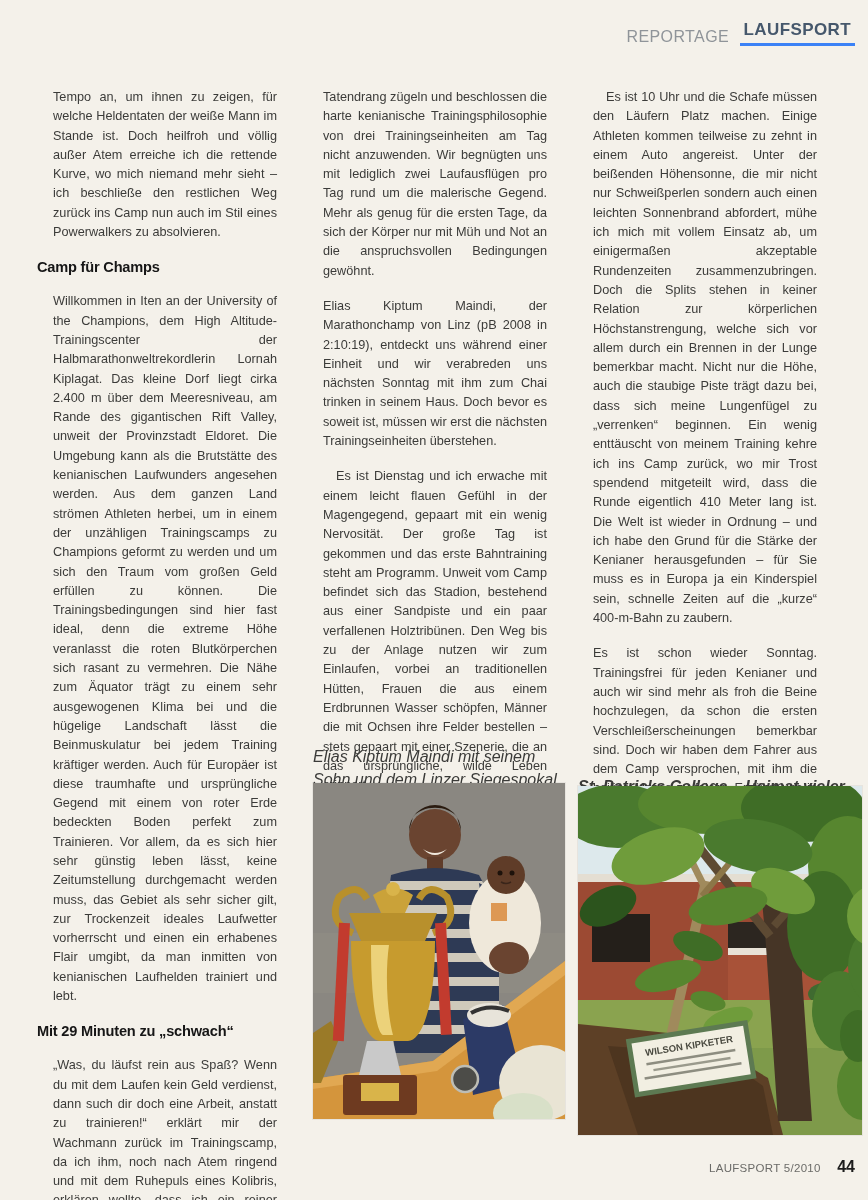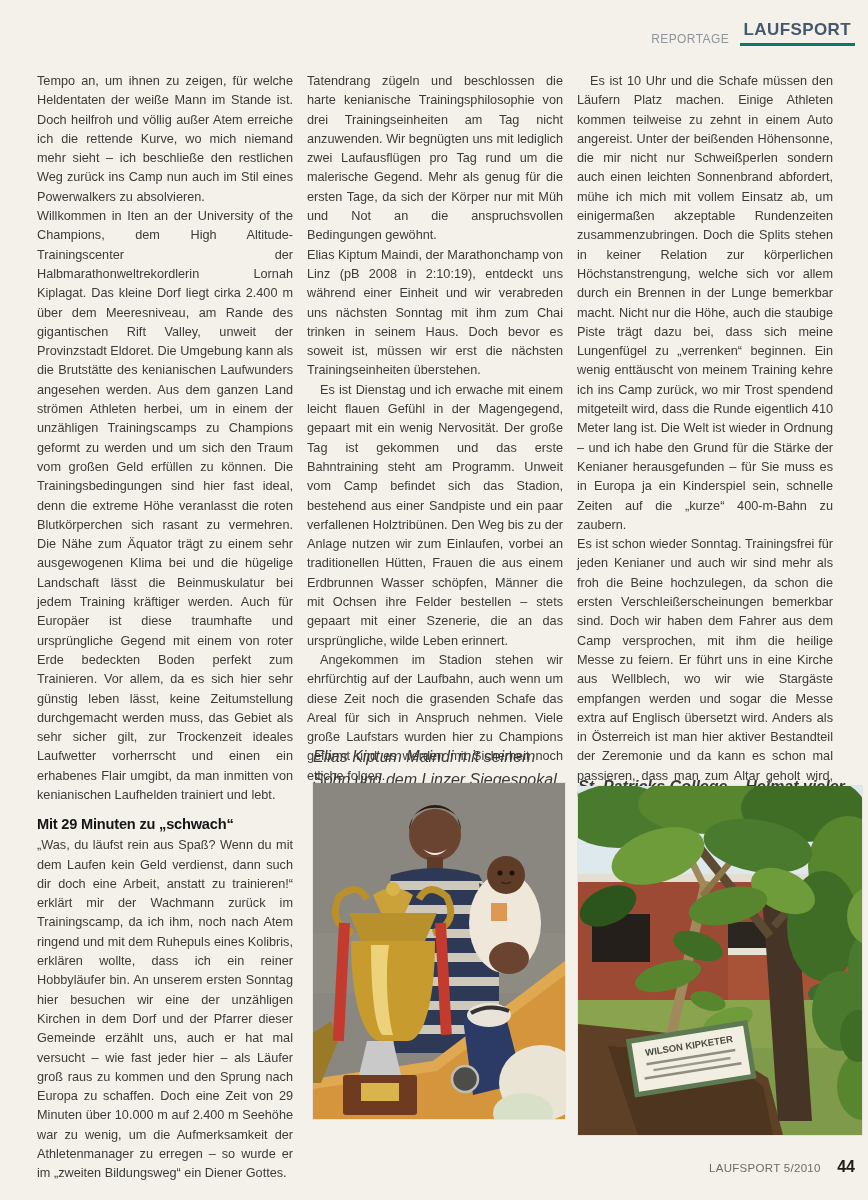--- a/index.html
+++ b/index.html
@@ -3,31 +3,31 @@
 <meta charset="utf-8">
 <style>
   html,body{margin:0;padding:0;background:#d8d5cf;}
   .page{
     position:relative;width:868px;height:1200px;margin:0 auto;
     background:#f4f1ea;overflow:hidden;
     font-family:"Liberation Sans",sans-serif;color:#3b3b39;
   }
   
   .header{position:absolute;top:20px;right:13px;text-align:right;white-space:nowrap;}
-  .hdr-section{font-size:12px;color:#8f9499;letter-spacing:.4px;vertical-align:bottom;}
+  .hdr-section{font-size:16px;color:#8f9499;letter-spacing:.4px;vertical-align:bottom;}
   .hdr-mag{
     display:inline-block;font-size:17px;font-weight:bold;color:#46586c;
     letter-spacing:.4px;margin-left:6px;padding:0 4px 3px 4px;
-    border-bottom:3px solid #0f766e;
+    border-bottom:3px solid #3b82f6;
   }
   
   .columns{position:absolute;left:37px;top:72px;display:flex;gap:14px;}
   .col{width:256px;font-size:12.7px;line-height:19.3px;text-align:justify;
        hyphens:auto;-webkit-hyphens:auto;}
-  .col p{margin:0;}
+  .col p{margin:16px;}
   .col p.indent{text-indent:13px;}
   .col h3{font-size:14.6px;line-height:18px;font-weight:bold;color:#161616;
           margin:10px 0 3px 0;text-align:left;letter-spacing:-.2px;}
   .col h3:first-child{margin-top:0;}
   .arrow{color:#222;font-size:12px;letter-spacing:0;}
   
   .caption{position:absolute;font-style:italic;font-size:16px;line-height:23px;color:#3a3a38;}
   .caption-left{left:313px;top:745px;width:250px;}
   .caption-right{left:578px;top:775px;width:284px;font-weight:bold;}
   
@@ -46,20 +46,21 @@
 <div class="page">
 
   <div class="header">
     <span class="hdr-section">REPORTAGE</span>
     <span class="hdr-mag">LAUFSPORT</span>
   </div>
 
   <div class="columns">
     <div class="col">
       <p>Tempo an, um ihnen zu zeigen, für welche Heldentaten der weiße Mann im Stande ist. Doch heilfroh und völlig außer Atem erreiche ich die rettende Kurve, wo mich niemand mehr sieht – ich beschließe den restlichen Weg zurück ins Camp nun auch im Stil eines Powerwalkers zu absolvieren.</p>
+      <h3>Camp für Champs</h3>
       <p>Willkommen in Iten an der University of the Champions, dem High Altitude-Trainingscenter der Halbmarathonweltrekordlerin Lornah Kiplagat. Das kleine Dorf liegt cirka 2.400 m über dem Meeresniveau, am Rande des gigantischen Rift Valley, unweit der Provinzstadt Eldoret. Die Umgebung kann als die Brutstätte des kenianischen Laufwunders angesehen werden. Aus dem ganzen Land strömen Athleten herbei, um in einem der unzähligen Trainingscamps zu Champions geformt zu werden und um sich den Traum vom großen Geld erfüllen zu können. Die Trainingsbedingungen sind hier fast ideal, denn die extreme Höhe veranlasst die roten Blutkörperchen sich rasant zu vermehren. Die Nähe zum Äquator trägt zu einem sehr ausgewogenen Klima bei und die hügelige Landschaft lässt die Beinmuskulatur bei jedem Training kräftiger werden. Auch für Europäer ist diese traumhafte und ursprüngliche Gegend mit einem von roter Erde bedeckten Boden perfekt zum Trainieren. Vor allem, da es sich hier sehr günstig leben lässt, keine Zeitumstellung durchgemacht werden muss, das Gebiet als sehr sicher gilt, zur Trockenzeit ideales Laufwetter vorherrscht und einen ein erhabenes Flair umgibt, da man inmitten von kenianischen Laufhelden trainiert und lebt.</p>
       <h3>Mit 29 Minuten zu „schwach“</h3>
       <p>„Was, du läufst rein aus Spaß? Wenn du mit dem Laufen kein Geld verdienst, dann such dir doch eine Arbeit, anstatt zu trainieren!“ erklärt mir der Wachmann zurück im Trainingscamp, da ich ihm, noch nach Atem ringend und mit dem Ruhepuls eines Kolibris, erklären wollte, dass ich ein reiner Hobbyläufer bin. An unserem ersten Sonntag hier besuchen wir eine der unzähligen Kirchen in dem Dorf und der Pfarrer dieser Gemeinde erzählt uns, auch er hat mal versucht – wie fast jeder hier – als Läufer groß raus zu kommen und den Sprung nach Europa zu schaffen. Doch eine Zeit von 29 Minuten über 10.000 m auf 2.400 m Seehöhe war zu wenig, um die Aufmerksamkeit der Athletenmanager zu erregen – so wurde er im „zweiten Bildungsweg“ ein Diener Gottes.</p>
 
     </div>
 
     <div class="col">
       <p>Tatendrang zügeln und beschlossen die harte kenianische Trainingsphilosophie von drei Trainingseinheiten am Tag nicht anzuwenden. Wir begnügten uns mit lediglich zwei Laufausflügen pro Tag rund um die malerische Gegend. Mehr als genug für die ersten Tage, da sich der Körper nur mit Müh und Not an die anspruchsvollen Bedingungen gewöhnt.</p>
       <p>Elias Kiptum Maindi, der Marathonchamp von Linz (pB 2008 in 2:10:19), entdeckt uns während einer Einheit und wir verabreden uns nächsten Sonntag mit ihm zum Chai trinken in seinem Haus. Doch bevor es soweit ist, müssen wir erst die nächsten Trainingseinheiten überstehen.</p>
       <p class="indent">Es ist Dienstag und ich erwache mit einem leicht flauen Gefühl in der Magengegend, gepaart mit ein wenig Nervosität. Der große Tag ist gekommen und das erste Bahntraining steht am Programm. Unweit vom Camp befindet sich das Stadion, bestehend aus einer Sandpiste und ein paar verfallenen Holztribünen. Den Weg bis zu der Anlage nutzen wir zum Einlaufen, vorbei an traditionellen Hütten, Frauen die aus einem Erdbrunnen Wasser schöpfen, Männer die mit Ochsen ihre Felder bestellen – stets gepaart mit einer Szenerie, die an das ursprüngliche, wilde Leben erinnert.</p>

